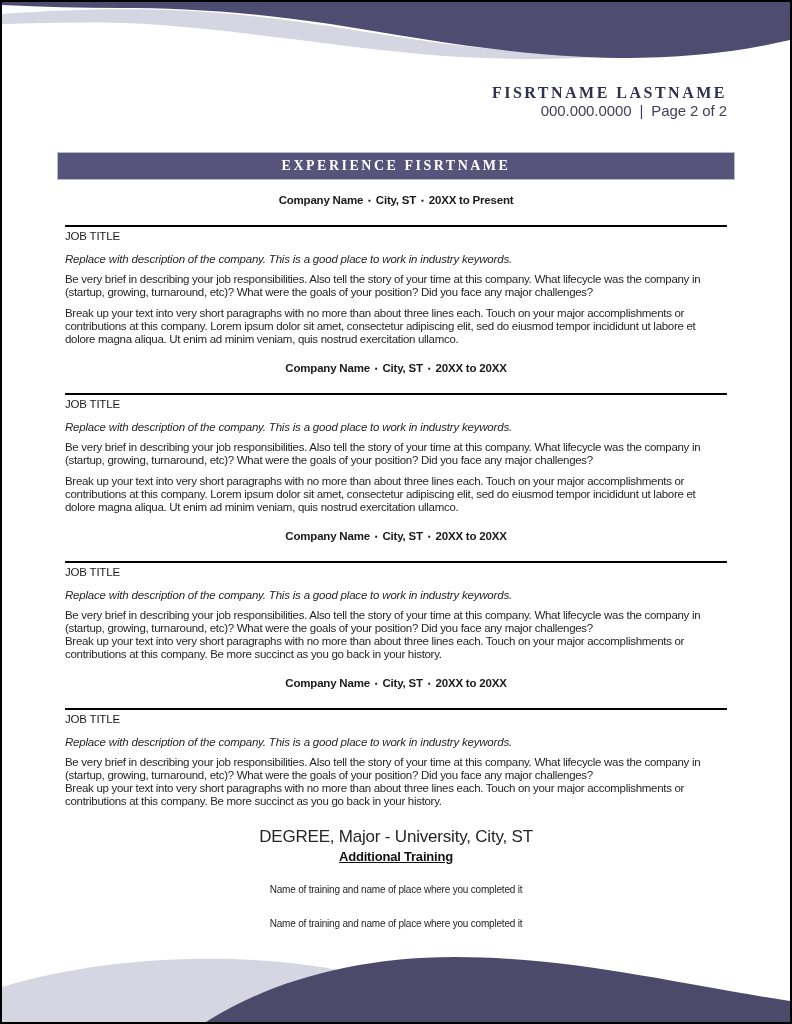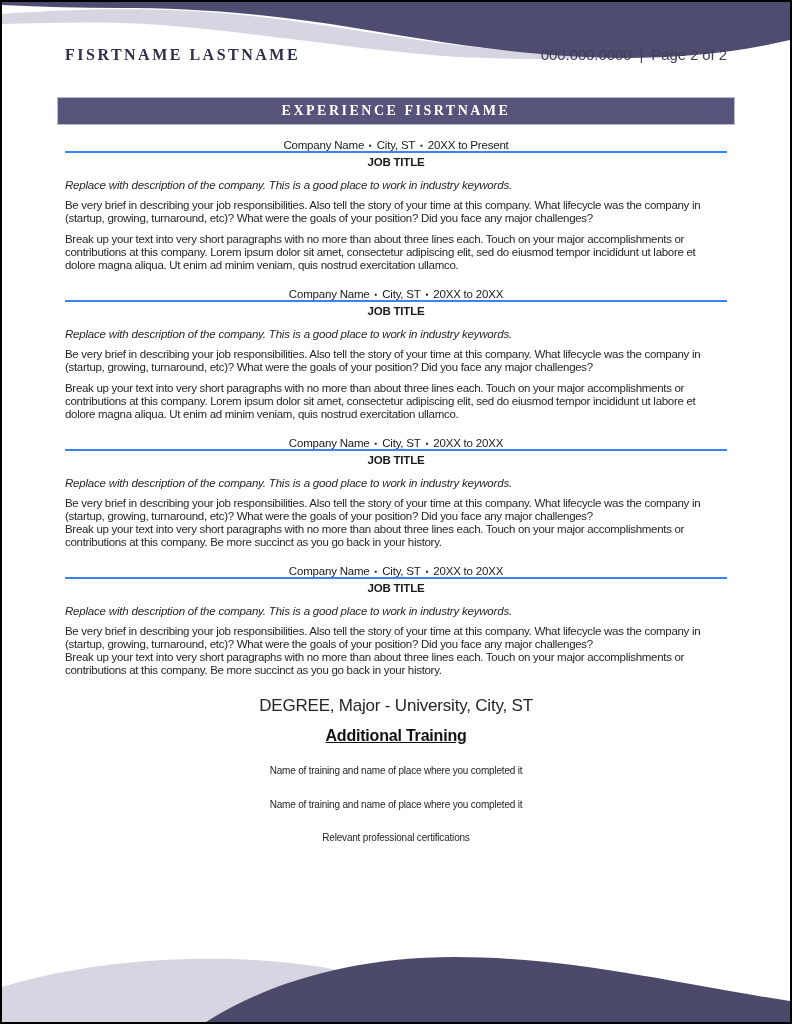--- a/index.html
+++ b/index.html
@@ -12,22 +12,22 @@
     box-sizing:border-box;
     overflow:hidden;
     font-family:"Liberation Sans", sans-serif;
     color:#262626;
   }
   .top-wave { position:absolute; top:0; left:0; width:100%; height:60px; display:block; }
   .bottom-wave { position:absolute; bottom:0; left:0; width:100%; height:66px; display:block; }
 
   .hdr {
     position:relative;
-    margin:44px 63px 0 63px;
-    display:flex; justify-content:space-between; align-items:flex-start;
+    margin:82px 63px 0 63px;
+    display:flex; justify-content:space-between; align-items:flex-end;flex-direction:column;
   }
   .name {
     font-family:"Liberation Serif", serif;
     font-weight:700; font-size:16px; letter-spacing:2.5px;
     color:#30304e;
   }
   .contact { font-size:15px; color:#3f3f58; letter-spacing:-0.1px; }
   .contact .bar { margin:0 4px; }
 
   .banner {
@@ -42,50 +42,50 @@
   }
   .banner.edu { margin-top:14px; }
 
   .content { margin:0 63px; }
 
   .entry { margin-top:14px; }
   .entry + .entry { margin-top:16px; }
 
   .entry-heading {
     text-align:center;
-    font-weight:400; font-size:11.5px; letter-spacing:-0.2px;
+    font-weight:700; font-size:11.5px; letter-spacing:-0.2px;
     color:#1a1a1a;
-    padding-bottom:0;
-    border-bottom:2px solid #3b82f6;
+    padding-bottom:19px;
+    border-bottom:2px solid #000000;
   }
   .entry-heading .sq { font-size:8px; vertical-align:1px; margin:0 5px; }
   .job-title {
     margin-top:3px;
-    text-align:center;
-    font-weight:700; font-size:11.5px; letter-spacing:-0.2px;
+    text-align:left;
+    font-weight:400; font-size:11.5px; letter-spacing:-0.2px;
     color:#1a1a1a;
   }
   p { margin:0; }
   .desc {
     margin-top:11px;
     font-style:italic;
     font-size:11.5px; letter-spacing:-0.2px;
   }
   .body {
     margin-top:8px;
     font-size:11.5px; line-height:13px; letter-spacing:-0.3px;
     text-align:left;
   }
   .entry.tight .body + .body { margin-top:0; }
 
   .education { text-align:center; }
   .degree { margin-top:19px; font-size:17px; letter-spacing:-0.2px; }
   .subhead {
-    margin-top:11px;
-    font-weight:700; font-size:16px; letter-spacing:-0.2px;
+    margin-top:2px;
+    font-weight:700; font-size:13px; letter-spacing:-0.2px;
     text-decoration:underline;
     color:#111111;
   }
   .eduline { margin-top:18px; font-size:10px; line-height:15.5px; letter-spacing:-0.2px; }
 </style>
 </head>
 <body>
 
 <div class="page">
 
@@ -150,21 +150,20 @@
     </section>
 
   </div>
 
 
   <div class="content education">
     <p class="degree">DEGREE, Major - University, City, ST</p>
     <p class="subhead">Additional Training</p>
     <p class="eduline">Name of training and name of place where you completed it</p>
     <p class="eduline">Name of training and name of place where you completed it</p>
-    <p class="eduline">Relevant professional certifications</p>
   </div>
 
   <svg class="bottom-wave" viewBox="0 0 792 66" preserveAspectRatio="none">
     <path fill="#d6d5e2" d="M0,31 C 70,10 150,1 230,3 C 320,6 400,20 465,66 L0,66 Z"></path>
     <path fill="#4c4a6a" d="M205,66 C 265,28 350,1 455,1 C 575,1 690,30 792,45 L792,66 Z"></path>
   </svg>
 
 </div>
 
 </body></html>

